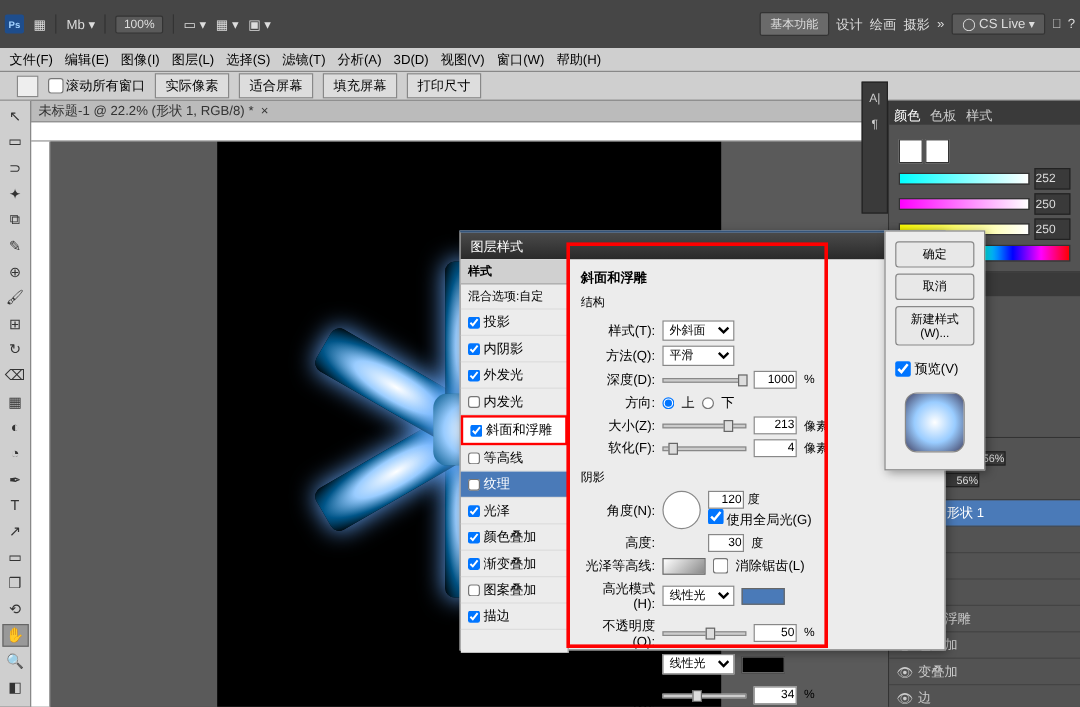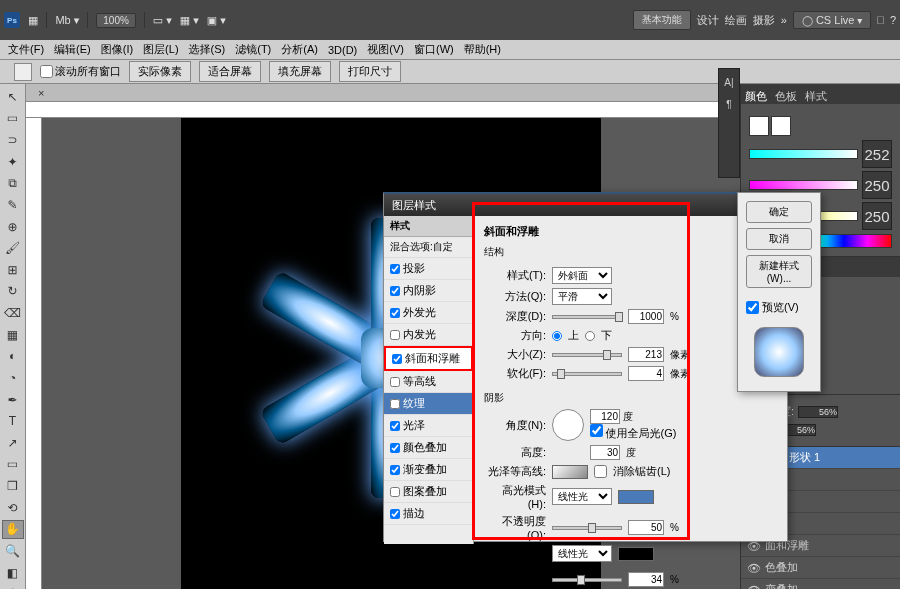--- a/index.html
+++ b/index.html
@@ -32,21 +32,21 @@
 .snowflake .center{position:absolute;left:50%;top:50%;width:60px;height:60px;transform:translate(-50%,-50%);background:radial-gradient(#fff,#9cf,#058);border-radius:12px;box-shadow:0 0 30px #6af}
 .rightpanels{width:160px;background:#535353;border-left:1px solid #333}
 .panel{border-bottom:1px solid #333}
 .panel-tabs{height:20px;background:#3a3a3a;display:flex;align-items:flex-end;padding:0 4px;gap:8px;color:#ccc;font-size:10px}
 .panel-tabs span.on{color:#fff}
 .color-panel{padding:8px;background:#535353}
 .color-slider{display:flex;align-items:center;gap:4px;margin:3px 0}
 .color-slider .bar{flex:1;height:10px;background:linear-gradient(to right,#0ff,#fff);border:1px solid #333}
 .color-slider .bar.m{background:linear-gradient(to right,#f0f,#fff)}
 .color-slider .bar.y{background:linear-gradient(to right,#ff0,#fff)}
-.color-slider input{width:30px;height:28px;font-size:15px;background:#3a3a3a;color:#ddd;border:1px solid #222;text-align:center}
+.color-slider input{width:30px;height:18px;font-size:10px;background:#3a3a3a;color:#ddd;border:1px solid #222;text-align:left}
 .spectrum{height:14px;background:linear-gradient(to right,#f00,#ff0,#0f0,#0ff,#00f,#f0f,#f00);margin-top:4px;border:1px solid #333}
 .swatch-pair{display:flex;gap:2px;margin:4px 0}
 .swatch-pair .sw{width:20px;height:20px;border:1px solid #333}
 .adjust-icons{display:flex;gap:6px;flex-wrap:wrap}
 .adjust-icons .ai{width:18px;height:18px;border:1px solid #666;background:#3a3a3a}
 .mini-panel{padding:6px;background:#535353;color:#ccc;font-size:10px}
 .mini-panel .row{display:flex;align-items:center;gap:4px;margin:3px 0}
 .mini-panel input{width:40px;background:#3a3a3a;color:#ddd;border:1px solid #222;font-size:9px;text-align:right}
 .layers{background:#535353;color:#ccc}
 .layers .lrow{height:22px;display:flex;align-items:center;padding:0 6px;gap:6px;border-bottom:1px solid #444;font-size:10px}
@@ -162,20 +162,21 @@
     <div class="tool">❒</div>
     <div class="tool">⟲</div>
     <div class="tool sel">✋</div>
     <div class="tool">🔍</div>
     <div class="tool">◧</div>
     <div class="tool">◯</div>
   </div>
 
   <div class="workarea">
     <div class="tab">
+        <span>未标题-1 @ 22.2% (形状 1, RGB/8) *</span> 
         <span style="margin-left:6px">×</span>
       </div>
     <div class="ruler-h"></div>
     <div class="ruler-v"></div>
     <div class="canvas-wrap">
       <div class="canvas">
         <div class="snowflake">
           <div class="arm" style="transform:translate(-50%,0) rotate(0deg)"></div>
           <div class="arm" style="transform:translate(-50%,0) rotate(60deg)"></div>
           <div class="arm" style="transform:translate(-50%,0) rotate(120deg)"></div>

